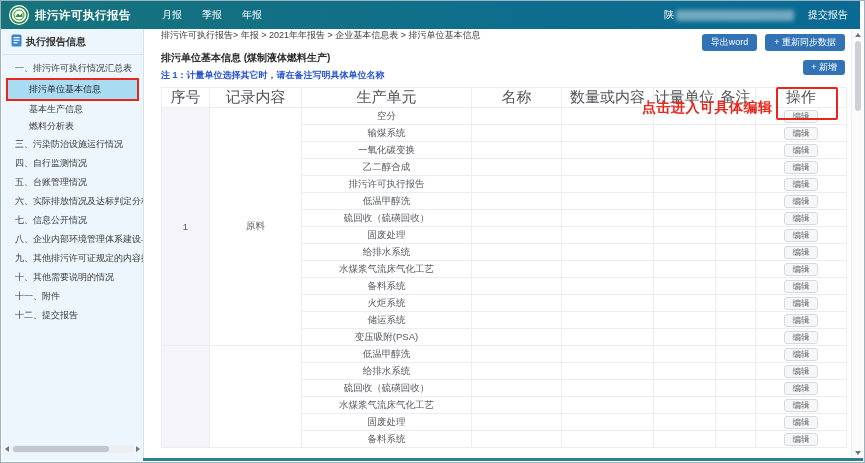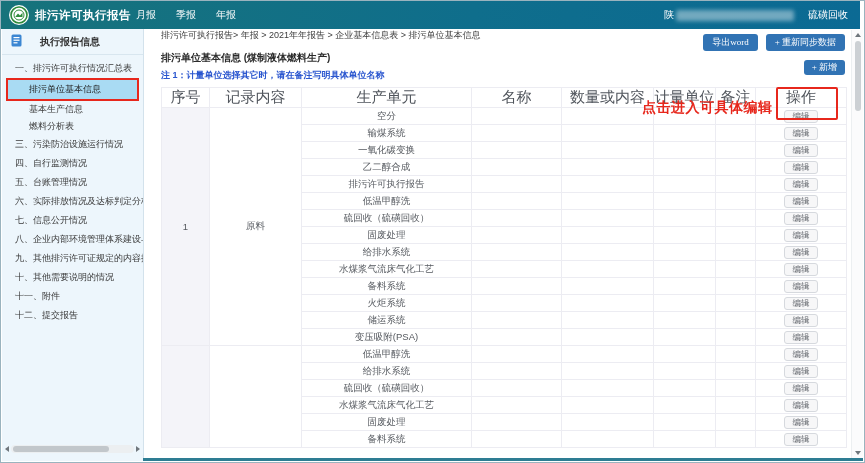--- a/index.html
+++ b/index.html
@@ -5,51 +5,51 @@
   html,body{margin:0;padding:0;background:#f0f2f4;font-family:"Liberation Sans","DejaVu Sans",sans-serif;}
   *{box-sizing:border-box;}
   .window{position:relative;width:865px;height:463px;background:#fff;border:1px solid #9ab3be;overflow:hidden;}
 
   
   .app-header{position:absolute;left:0;top:0;right:4px;height:28px;
     background:linear-gradient(95deg,var(--header-left,#17737b) 0%,#0f6e8c 55%,var(--header-right,#0b6a94) 100%);
     display:flex;align-items:center;color:#fff;}
   .logo{width:20px;height:20px;border-radius:50%;background:#fff;margin:0 6px 0 8px;display:flex;align-items:center;justify-content:center;flex:0 0 auto;}
   .app-title{font-size:11.5px;font-weight:bold;letter-spacing:.5px;white-space:nowrap;}
-  .top-nav{display:flex;gap:18px;margin-left:4px;font-size:10px;}
+  .top-nav{display:flex;gap:18px;margin-left:30px;font-size:10px;}
   .top-nav .nav-item{cursor:pointer;white-space:nowrap;padding:2px 1px;}
   .header-right{margin-left:auto;display:flex;align-items:center;gap:14px;font-size:10px;margin-right:12px;}
   .user-wrap{display:flex;align-items:center;gap:2px;}
   .redacted{width:118px;height:11px;background:rgba(255,255,255,.42);border-radius:2px;filter:blur(2px);}
   .home-link{cursor:pointer;white-space:nowrap;}
 
   
   .sidebar{position:absolute;left:1px;top:28px;bottom:1px;width:142px;background:var(--sidebar-bg,#edf6fc);border-right:1px solid #d3e2ec;}
-  .sidebar-header{display:flex;align-items:center;gap:18px;height:26px;padding-left:9px;border-bottom:1px solid #d8e6ef;font-size:10px;font-weight:bold;color:#333;}
+  .sidebar-header{display:flex;align-items:center;gap:4px;height:26px;padding-left:9px;border-bottom:1px solid #d8e6ef;font-size:10px;font-weight:bold;color:#333;}
   .side-list{list-style:none;margin:4px 0 0 0;padding:0;color:#3a3a3a;}
   .side-item{font-size:9px;line-height:11px;white-space:nowrap;overflow:hidden;cursor:pointer;}
   .side-item.lv1{padding:4px 4px 4px 13px;}
   .side-item.lv2{padding:3px 4px 3px 27px;}
   .side-item.selected{background:var(--selected-bg,#a9dbf3);font-weight:normal;color:#222;
     margin:2px 6px;padding:4px 4px 4px 21px;outline:2px solid var(--annotation-red,#e7271c);outline-offset:0px;}
   .h-scrollbar{position:absolute;left:3px;right:3px;bottom:7px;height:10px;display:flex;align-items:center;gap:2px;}
   .h-scrollbar .track{flex:1;height:8px;background:#eceff1;border-radius:4px;position:relative;}
   .h-scrollbar .thumb{position:absolute;left:2px;top:1px;height:6px;width:78%;background:#c2c7cb;border-radius:3px;}
   .tri{width:0;height:0;display:inline-block;}
   .tri-left{border-top:3px solid transparent;border-bottom:3px solid transparent;border-right:4px solid #6f767c;}
   .tri-right{border-top:3px solid transparent;border-bottom:3px solid transparent;border-left:4px solid #6f767c;}
   .tri-up{border-left:3px solid transparent;border-right:3px solid transparent;border-bottom:4px solid #6f767c;}
   .tri-down{border-left:3px solid transparent;border-right:3px solid transparent;border-top:4px solid #6f767c;}
 
   
   .main{position:absolute;left:143px;top:28px;right:13px;bottom:3px;background:#fff;padding-left:17px;overflow:hidden;}
   .breadcrumb{margin-top:0;font-size:9px;color:#3c3c3c;white-space:nowrap;}
   .toolbar{position:absolute;top:5px;right:6px;display:flex;gap:8px;}
   .btn-blue{background:var(--accent-blue,#3173b4);color:#fff;border:none;border-radius:3px;font-size:9px;
-    height:17px;padding:0 9px;cursor:pointer;font-family:Liberation Serif, serif;white-space:nowrap;}
+    height:17px;padding:0 9px;cursor:pointer;font-family:Liberation Sans, sans-serif;white-space:nowrap;}
   .title-row{position:relative;margin-top:9px;}
   .page-title{font-size:10px;font-weight:600;color:#2b2b2b;}
   .note{margin-top:4px;font-size:9px;font-weight:700;color:var(--note-blue,#2a56cf);}
   .btn-add{position:absolute;right:6px;top:9px;height:15px;padding:0 8px;font-size:9px;}
 
   table.grid{border-collapse:collapse;table-layout:fixed;width:685px;margin-top:5px;}
   .grid th{height:13px;font-size:15px;font-weight:400;color:#50555c;border:1px solid #ececf2;background:#fff;padding:0;}
   .grid td{height:17px;font-size:9.5px;color:#55595f;border:1px solid #ececf2;text-align:center;padding:0;overflow:hidden;white-space:nowrap;}
   .grid td.seq-cell{background:#f4f4f9;}
   .btn-edit{display:inline-block;background:#f7f7f8;border:1px solid #d6d9de;border-radius:3px;color:#62666c;
@@ -84,21 +84,21 @@
     <nav class="top-nav" id="top-nav">
         <span class="nav-item">月报</span>
         <span class="nav-item">季报</span>
         <span class="nav-item">年报</span>
       </nav>
     <div class="header-right">
       <span class="user-wrap">
         <span>陕</span>
         <span class="redacted"></span>
       </span>
-      <span class="home-link">硫磺回收</span>
+      <span class="home-link">提交报告</span>
     </div>
   </header>
 
   <aside class="sidebar">
     <div class="sidebar-header">
       <span>
         <svg width="11" height="13" viewBox="0 0 11 13">
           <rect x="0.5" y="0.5" width="10" height="12" rx="1.5" fill="#3b86d2"></rect>
           <rect x="2.5" y="3" width="6" height="1.2" fill="#fff"></rect>
           <rect x="2.5" y="5.6" width="6" height="1.2" fill="#fff"></rect>

